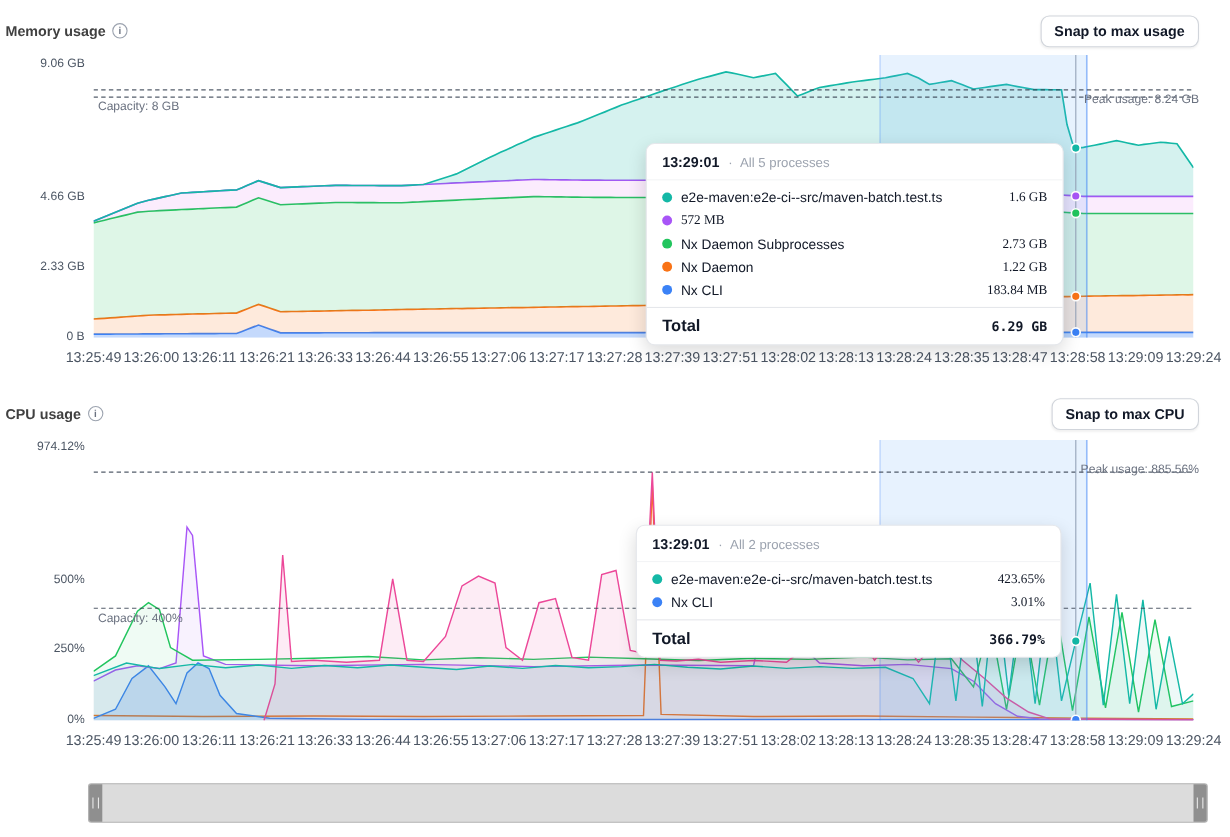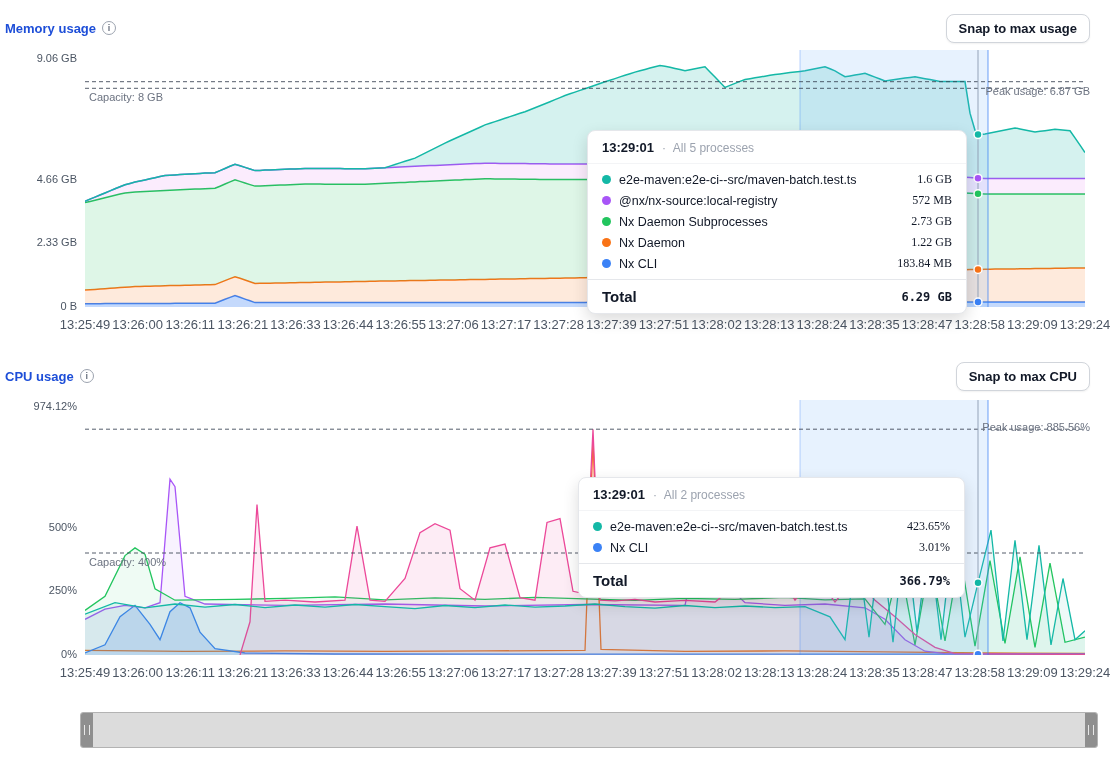--- a/index.html
+++ b/index.html
@@ -1,20 +1,20 @@
 <!DOCTYPE html>
 <html><head>
 <meta charset="utf-8">
 <style>
   html,body{margin:0;padding:0;background:#fff;}
   #page{position:relative;width:1118px;height:761px;background:#fff;overflow:hidden;
         font-family:"Liberation Sans",sans-serif;color:#111827;}
   .panel-header{position:absolute;left:5px;right:28px;display:flex;justify-content:space-between;align-items:center;height:30px;}
   .panel-title-wrap{display:flex;align-items:center;gap:6px;}
-  .panel-title{font-size:13px;font-weight:700;color:#1d4ed8;}
+  .panel-title{font-size:13px;font-weight:700;color:#404040;}
   .info-icon{width:14px;height:14px;border:1px solid #9ca3af;border-radius:50%;color:#6b7280;
              font-size:9px;line-height:12px;display:flex;align-items:center;justify-content:center;
              font-weight:700;font-style:normal;cursor:pointer;box-sizing:border-box;}
   .snap-btn{background:#fff;border:1px solid #d1d5db;border-radius:8px;padding:6px 12px;
             font-size:13px;font-weight:600;color:#111827;font-family:inherit;
             box-shadow:0 1px 2px rgba(0,0,0,0.06);cursor:pointer;}
   .chart-svg{position:absolute;}
   .tick-y{position:absolute;width:72px;text-align:right;font-size:11px;color:#4b5563;}
   .tick-x{position:absolute;transform:translateX(-50%);font-size:13px;color:#4b5563;white-space:nowrap;}
   .guide-label{position:absolute;font-size:11px;color:#6b7280;white-space:nowrap;}
@@ -66,21 +66,20 @@
       <span class="tooltip-sub"><span>·</span>&nbsp;&nbsp;<span>All 5 processes</span></span>
     </div>
     <div class="tooltip-rows">
         <div class="tooltip-row">
           <span class="dot" style="background: rgb(20, 184, 166);"></span>
           <span class="row-name">e2e-maven:e2e-ci--src/maven-batch.test.ts</span>
           <span class="row-value">1.6 GB</span>
         </div>
         <div class="tooltip-row">
           <span class="dot" style="background: rgb(168, 85, 247);"></span>
-          <span class="row-name">@nx/nx-source:local-registry</span>
           <span class="row-value">572 MB</span>
         </div>
         <div class="tooltip-row">
           <span class="dot" style="background: rgb(34, 197, 94);"></span>
           <span class="row-name">Nx Daemon Subprocesses</span>
           <span class="row-value">2.73 GB</span>
         </div>
         <div class="tooltip-row">
           <span class="dot" style="background: rgb(249, 115, 22);"></span>
           <span class="row-name">Nx Daemon</span>
@@ -171,21 +170,21 @@
     <div class="tick-x" style="left:663.9473684210526px;top:317px;">13:27:51</div>
     <div class="tick-x" style="left:716.578947368421px;top:317px;">13:28:02</div>
     <div class="tick-x" style="left:769.2105263157895px;top:317px;">13:28:13</div>
     <div class="tick-x" style="left:821.8421052631578px;top:317px;">13:28:24</div>
     <div class="tick-x" style="left:874.4736842105264px;top:317px;">13:28:35</div>
     <div class="tick-x" style="left:927.1052631578947px;top:317px;">13:28:47</div>
     <div class="tick-x" style="left:979.7368421052631px;top:317px;">13:28:58</div>
     <div class="tick-x" style="left:1032.3684210526317px;top:317px;">13:29:09</div>
     <div class="tick-x" style="left:1085px;top:317px;">13:29:24</div>
     <div class="guide-label" style="left:89px;top:91.3px;">Capacity: 8 GB</div>
-    <div class="guide-label" style="right:28px;top:84.7px;">Peak usage: 6.87 GB</div>
+    <div class="guide-label" style="right:28px;top:84.7px;">Peak usage: 8.24 GB</div>
     <svg width="1000" height="255" viewBox="0 0 1000 255" class="chart-svg" style="left:85px;top:400px;">
       <polyline points="0,250.4 100,251.4 200,250.9 300,251.4 400,250.9 500,250.4 508,40.8 516,249.4 600,251.4 700,250.9 800,251.9 900,253 1000,253.5 " fill="none" stroke="#f97316" stroke-width="1.3"></polyline>
       <path d="M0,255L0,253L20,244.8L35,216.8L50,205.3L65,224.4L75,239.7L85,211.7L95,202.7L105,207.8L115,232.1L130,248.6L160,253L250,254L900,254.2L1000,254.2L1000,255Z" fill="rgba(59,130,246,0.18)" stroke="none"></path>
       <polyline points="0,253 20,244.8 35,216.8 50,205.3 65,224.4 75,239.7 85,211.7 95,202.7 105,207.8 115,232.1 130,248.6 160,253 250,254 900,254.2 1000,254.2 " fill="none" stroke="#3b82f6" stroke-width="1.3"></polyline>
       <path d="M0,255L0,219.3L20,209.1L40,205.3L60,207.8L75,202.7L85,79.1L90,86.7L100,196.3L120,204L200,205.3L300,204L400,206L500,204.5L600,205.3L620,112.2L640,183.6L660,202.7L700,205.3L740,204L780,207.8L800,219.3L820,239.7L840,251.2L860,253.7L1000,254.2L1000,255Z" fill="rgba(168,85,247,0.08)" stroke="none"></path>
       <polyline points="0,219.3 20,209.1 40,205.3 60,207.8 75,202.7 85,79.1 90,86.7 100,196.3 120,204 200,205.3 300,204 400,206 500,204.5 600,205.3 620,112.2 640,183.6 660,202.7 700,205.3 740,204 780,207.8 800,219.3 820,239.7 840,251.2 860,253.7 1000,254.2 " fill="none" stroke="#a855f7" stroke-width="1.3"></polyline>
       <path d="M0,255L0,210.4L20,196.3L40,155.6L50,147.9L60,154.3L70,188.7L90,200.2L150,199.4L200,198.4L250,196.9L300,199.9L350,197.9L400,199.4L450,197.4L500,198.9L550,200.4L600,198.4L650,199.4L700,197.4L740,199.9L780,198.9L800,224.4L815,163.2L830,244.8L845,158.1L860,241L875,153L890,246.1L905,160.7L920,243.5L935,156.8L950,247.3L965,163.2L980,242.3L1000,237.2L1000,255Z" fill="rgba(34,197,94,0.07)" stroke="none"></path>
       <polyline points="0,210.4 20,196.3 40,155.6 50,147.9 60,154.3 70,188.7 90,200.2 150,199.4 200,198.4 250,196.9 300,199.9 350,197.9 400,199.4 450,197.4 500,198.9 550,200.4 600,198.4 650,199.4 700,197.4 740,199.9 780,198.9 800,224.4 815,163.2 830,244.8 845,158.1 860,241 875,153 890,246.1 905,160.7 920,243.5 935,156.8 950,247.3 965,163.2 980,242.3 1000,237.2 " fill="none" stroke="#22c55e" stroke-width="1.3"></polyline>
       <path d="M155,255L155,255L165,221.8L172,104.6L180,201.4L200,200.2L230,202L260,200.2L272,126.2L285,200.2L300,201.4L320,178.5L335,132.6L350,123.7L365,130.1L375,188.7L390,200.2L405,147.9L420,144.1L435,197.6L450,200.2L462,122.4L475,118.6L488,191.3L500,193.8L508,29.3L515,200.2L530,200.9L550,199.4L570,202L600,200.4L630,202L660,178.5L680,147.9L695,175.9L710,200.2L730,175.9L750,202L770,178.5L790,200.2L810,216.8L830,234.6L850,247.3L870,253.7L1000,254.5L1000,255Z" fill="rgba(236,72,153,0.10)" stroke="none"></path>
       <polyline points="155,255 165,221.8 172,104.6 180,201.4 200,200.2 230,202 260,200.2 272,126.2 285,200.2 300,201.4 320,178.5 335,132.6 350,123.7 365,130.1 375,188.7 390,200.2 405,147.9 420,144.1 435,197.6 450,200.2 462,122.4 475,118.6 488,191.3 500,193.8 508,29.3 515,200.2 530,200.9 550,199.4 570,202 600,200.4 630,202 660,178.5 680,147.9 695,175.9 710,200.2 730,175.9 750,202 770,178.5 790,200.2 810,216.8 830,234.6 850,247.3 870,253.7 1000,254.5 " fill="none" stroke="#ec4899" stroke-width="1.3"></polyline>

